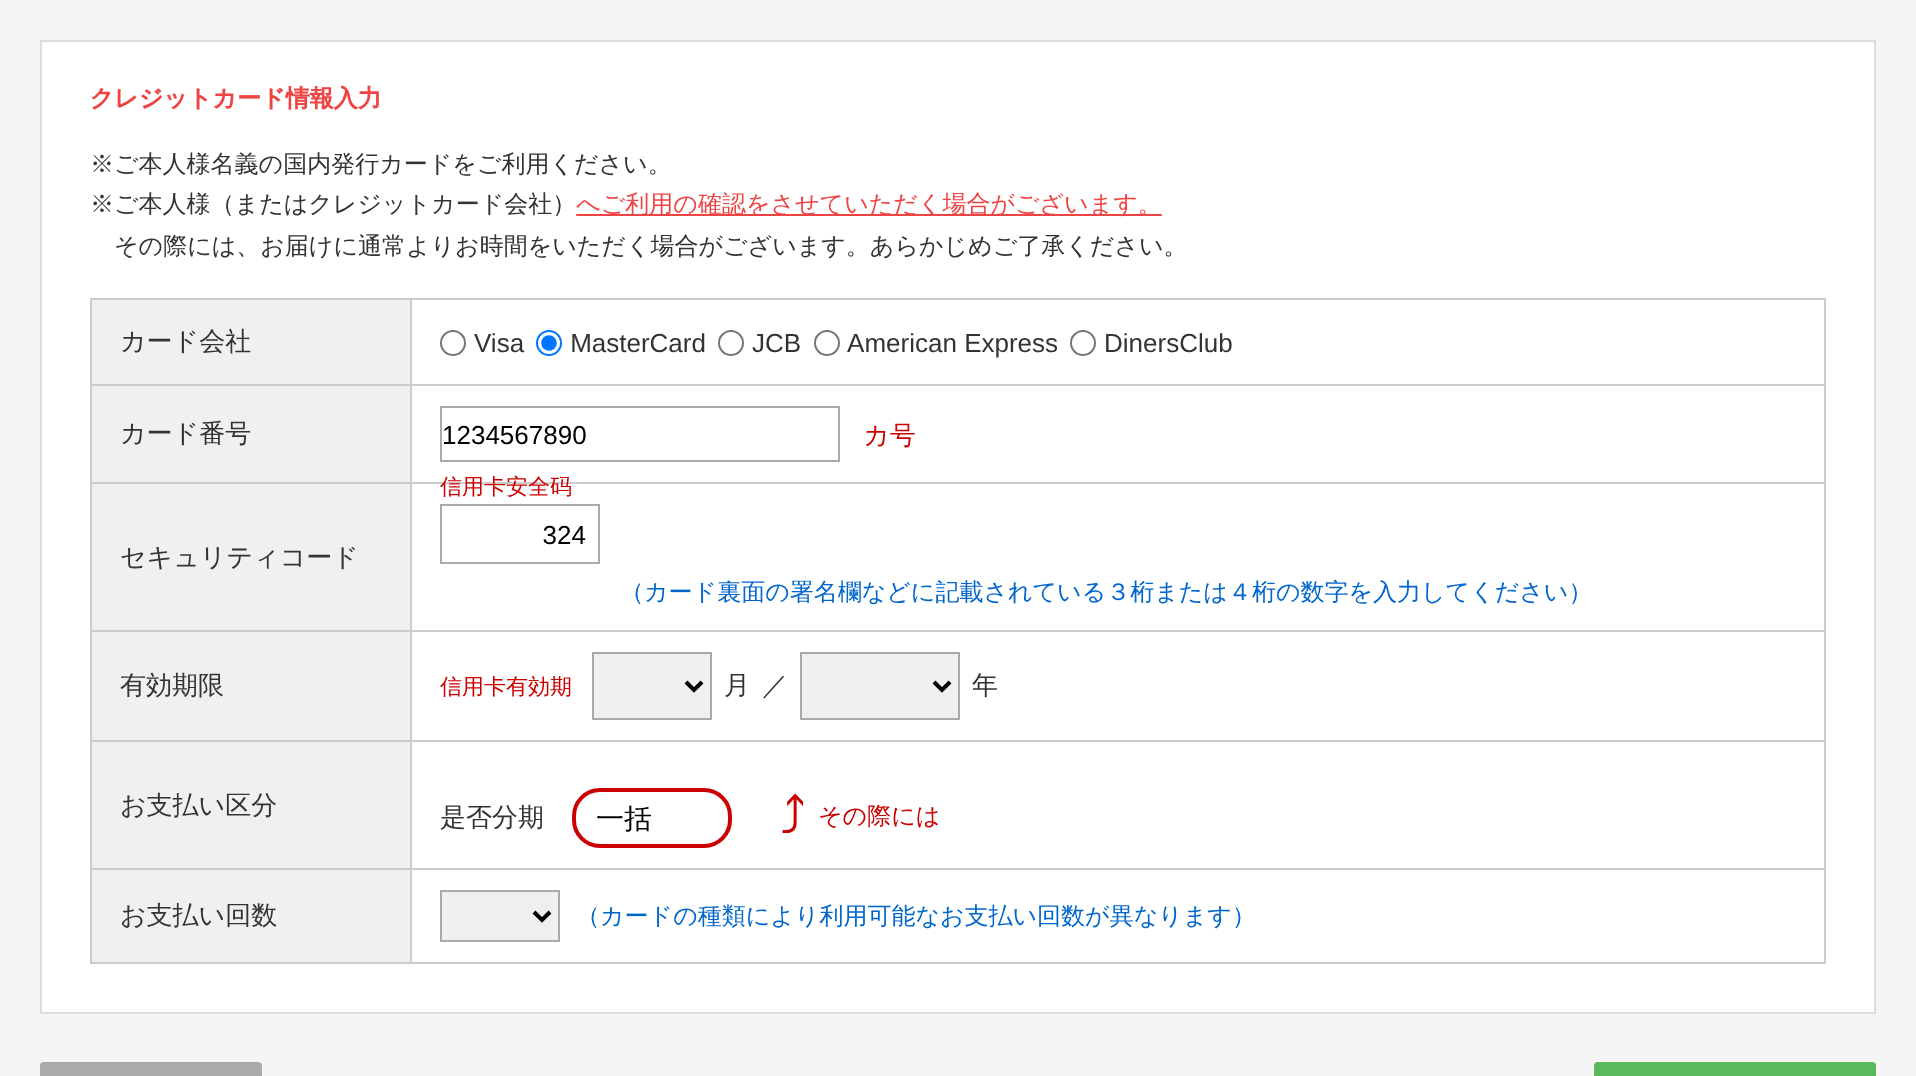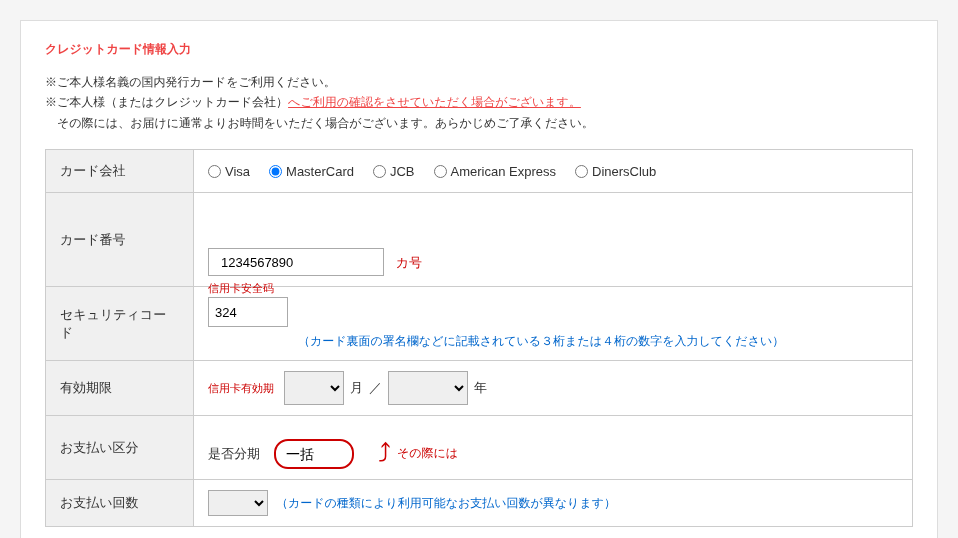--- a/index.html
+++ b/index.html
@@ -40,64 +40,64 @@
       border: 1px solid #ccc;
     }
     table.form-table tr {
       border-bottom: 1px solid #ccc;
     }
     table.form-table tr:last-child {
       border-bottom: none;
     }
     table.form-table th {
       background: #f0f0f0;
-      width: 148px;
+      width: 160px;
       padding: 12px 14px;
       font-weight: normal;
       text-align: left;
       vertical-align: middle;
       border-right: 1px solid #ccc;
       color: #333;
     }
     table.form-table td {
       padding: 10px 14px;
       vertical-align: middle;
     }
     .radio-group {
       display: flex;
       align-items: center;
-      gap: 19px;
+      gap: 6px;
     }
     .radio-group label {
       display: flex;
       align-items: center;
       gap: 4px;
       cursor: pointer;
       font-size: 13px;
     }
     .card-number-input {
-      width: 176px;
+      width: 200px;
       height: 28px;
       border: 1px solid #aaa;
-      padding: 2px 12px;
-      font-size: 13px;
-      margin-top: 45px;
+      padding: 2px 0;
+      font-size: 13px;
     }
     .card-label {
       color: #cc0000;
       margin-left: 8px;
       font-size: 13px;
       text-align: right;
     }
     .security-input {
       width: 80px;
       height: 28px;
       border: 1px solid #aaa;
       padding: 14px 6px;
       font-size: 13px;
+      text-align: right;
     }
     .security-hint {
       color: #0066cc;
       font-size: 12px;
       margin-left: 8px;
     }
     .expiry-row {
       display: flex;
       align-items: center;
       gap: 6px;

